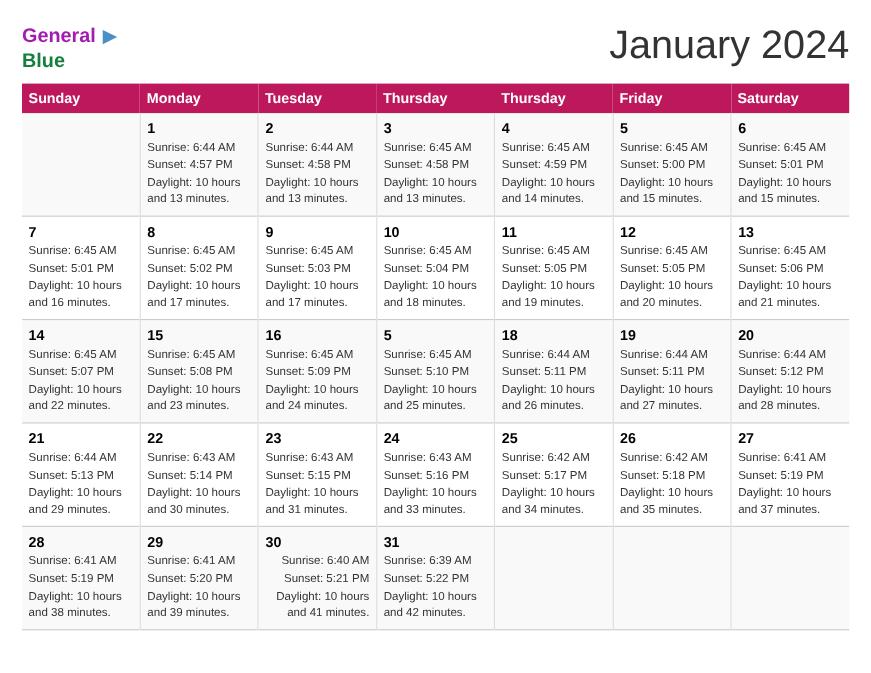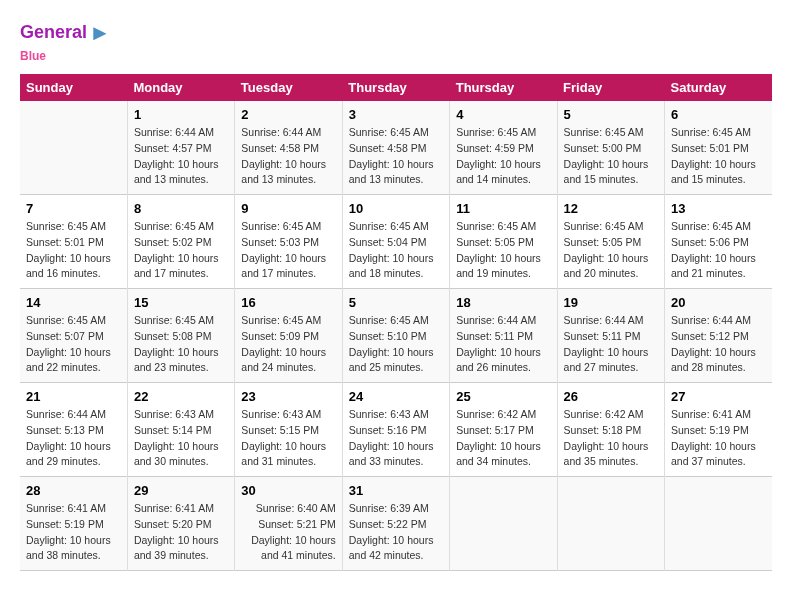--- a/index.html
+++ b/index.html
@@ -21,23 +21,23 @@
       flex-direction: column;
       align-items: flex-start;
     }
     .logo-general {
       font-size: 18px;
       font-weight: bold;
       color: #a21caf;
       line-height: 1.1;
     }
     .logo-blue {
-      font-size: 12px;
+      font-size: 18px;
       font-weight: bold;
-      color: #ec4899;
+      color: #15803d;
       line-height: 1.1;
     }
     .logo-arrow {
       display: inline-block;
       color: #4a90c4;
       font-size: 22px;
       margin-left: 2px;
     }
     .logo-line1 {
       display: flex;
@@ -109,20 +109,21 @@
   <div class="logo">
     <div class="logo-line1">
       <span class="logo-general">General</span>
       <span class="logo-arrow">►</span>
     </div>
     <div>
       <span class="logo-blue">Blue</span>
     </div>
   </div>
   <div class="title-section">
+    <div class="month-title">January 2024</div>
   </div>
 </div>
 
 <table>
   <thead>
     <tr>
     <th>Sunday</th>
         <th>Monday</th>
         <th>Tuesday</th>
         <th>Thursday</th>

